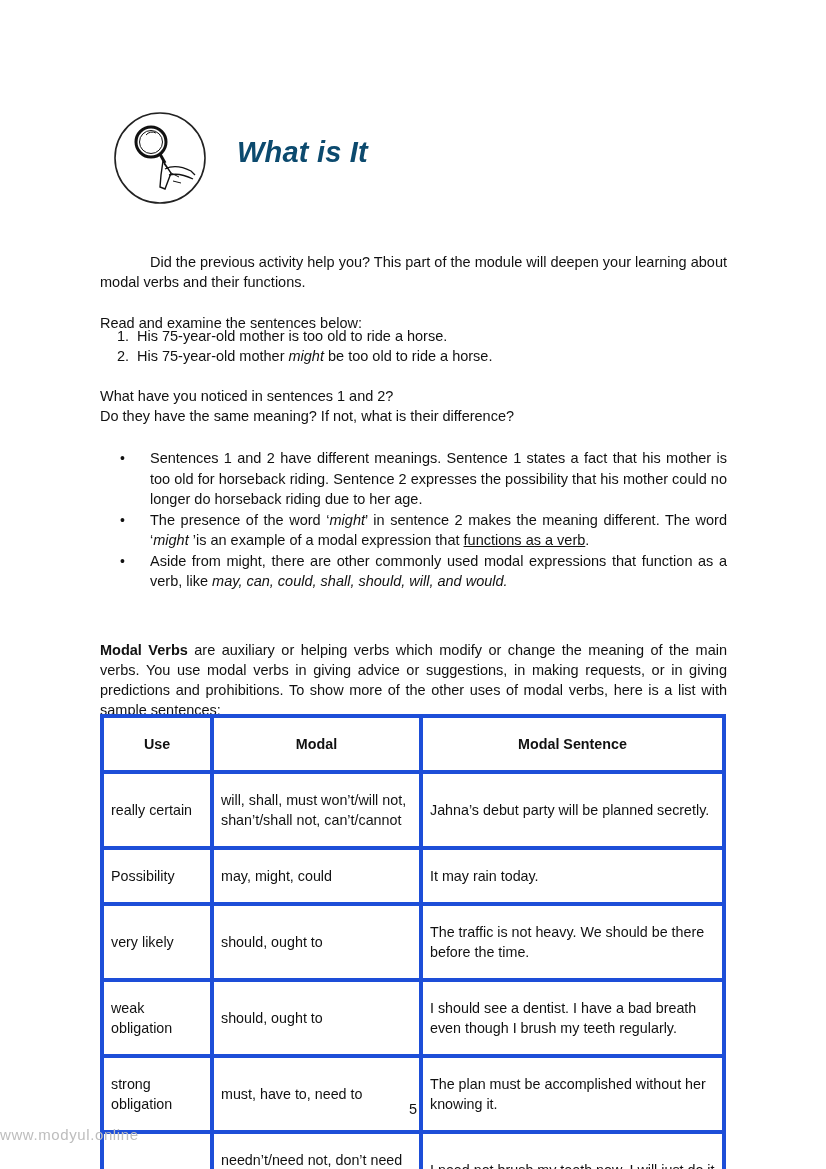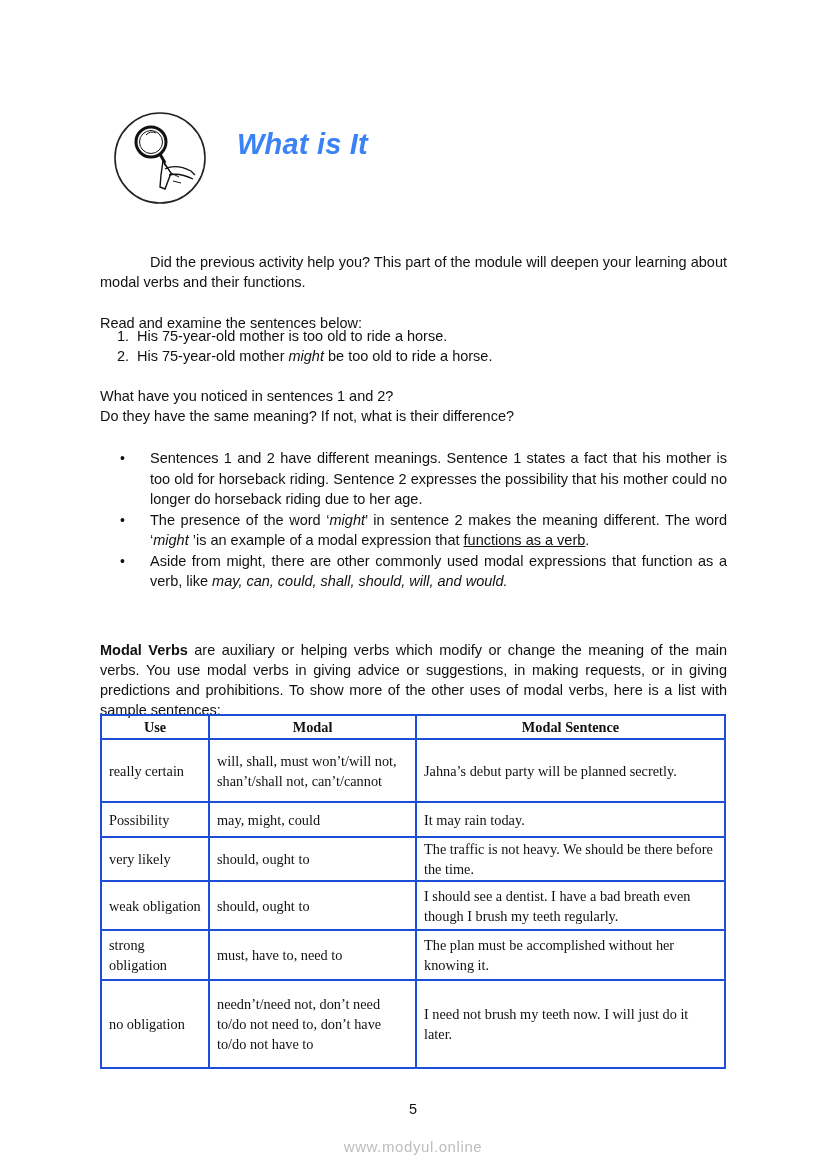--- a/index.html
+++ b/index.html
@@ -1,42 +1,42 @@
 <!DOCTYPE html>
 <html><head>
 <meta charset="utf-8">
 <style>
   html, body { margin: 0; padding: 0; background: #ffffff; }
   body { width: 826px; height: 1169px; position: relative; overflow: hidden;
          font-family: "Liberation Sans", sans-serif; color: #111; font-size: 14.5px; }
   .page { position: absolute; left: 0; top: 0; width: 826px; height: 1169px; }
   .icon-wrap { position: absolute; left: 113px; top: 111px; width: 94px; height: 94px; }
-  .title { position: absolute; left: 237px; top: 128px; font-size: 29px; font-weight: bold;
-           font-style: italic; color: #3b82f6; letter-spacing: 0.2px; }
+  .title { position: absolute; left: 237px; top: 136px; font-size: 29px; font-weight: bold;
+           font-style: italic; color: #0c4a6e; letter-spacing: 0.2px; }
   .para { position: absolute; left: 100px; width: 627px; line-height: 20px; text-align: justify; margin-top: 27px; }
   .p1 { top: 225px; text-indent: 50px; }
   .p2 { top: 286px; }
   .olist { position: absolute; left: 100px; top: 326px; width: 627px; line-height: 20px; }
   .olist .row { display: flex; }
   .olist .num { width: 37px; text-align: right; padding-right: 8px; box-sizing: border-box; }
   .q { position: absolute; left: 100px; top: 386px; line-height: 20px; }
   .blist { position: absolute; left: 120px; top: 448px; width: 607px; line-height: 20.5px; }
   .blist .item { display: flex; }
   .blist .dot { width: 30px; flex: none; font-size: 14px; }
   .blist .txt { flex: 1; text-align: justify; }
   .u { text-decoration: underline; }
   .p3 { top: 613px; }
   table.modal { position: absolute; left: 100px; top: 714px; width: 626px; border-collapse: collapse;
                 font-size: 14.3px; line-height: 20px; }
-  table.modal th, table.modal td { border: 2px solid #1d4ed8; padding: 1px 7px; vertical-align: middle; font-family: Liberation Serif, serif; }
+  table.modal th, table.modal td { border: 4px solid #1d4ed8; padding: 16px 7px; vertical-align: middle; }
   table.modal th { font-weight: bold; text-align: center; height: 20px; }
   .c1 { width: 92px; } .c2 { width: 191px; }
   .pagenum { position: absolute; left: 0; width: 826px; top: 1101px; text-align: center; font-size: 14.5px; }
-  .watermark { position: absolute; left: 0; width: 826px; top: 1126px; text-align: center; font-size: 15px;
-               color: #bdbdbd; letter-spacing: 0.6px; margin-top: 12px; }
+  .watermark { position: absolute; left: 0; width: 826px; top: 1126px; text-align: left; font-size: 15px;
+               color: #bdbdbd; letter-spacing: 0.6px; }
 </style>
 </head>
 <body>
 
 <div class="page">
 
   <div class="icon-wrap">
     <svg width="94" height="94" viewBox="0 0 94 94">
       <circle cx="47" cy="47" r="45" fill="none" stroke="#222" stroke-width="1.6"></circle>
       <circle cx="38" cy="31" r="15" fill="none" stroke="#111" stroke-width="3"></circle>

